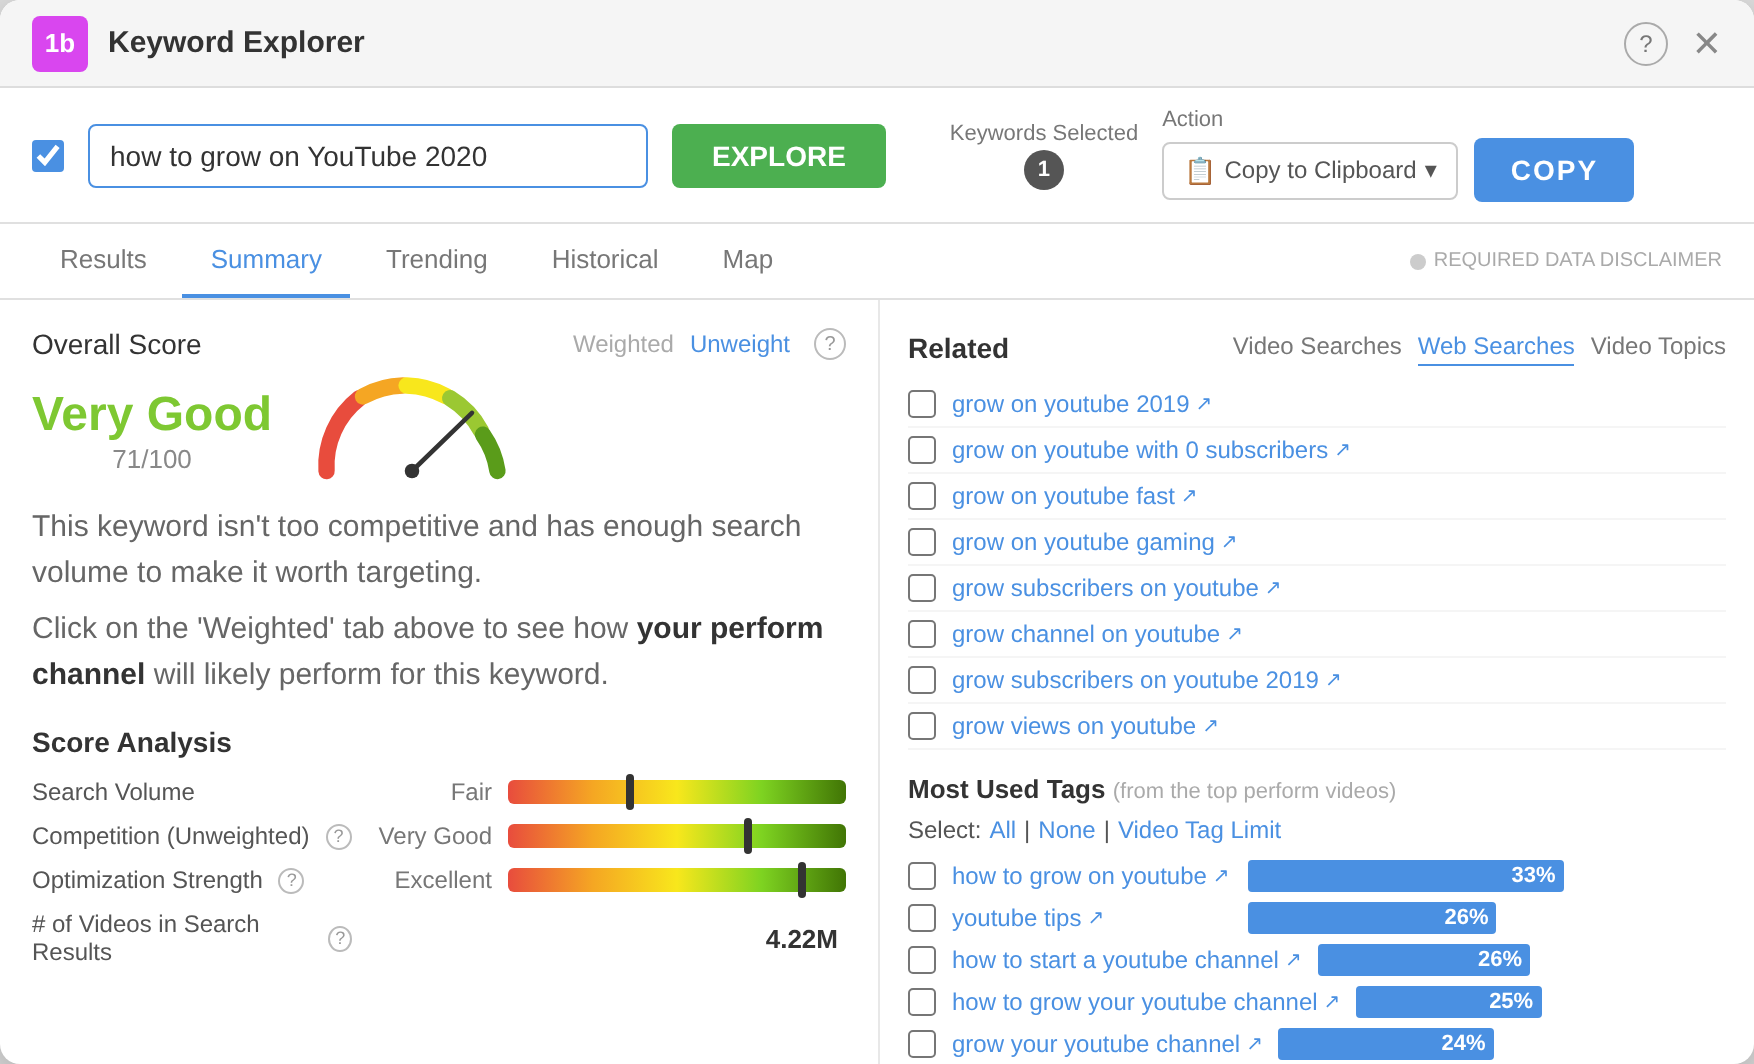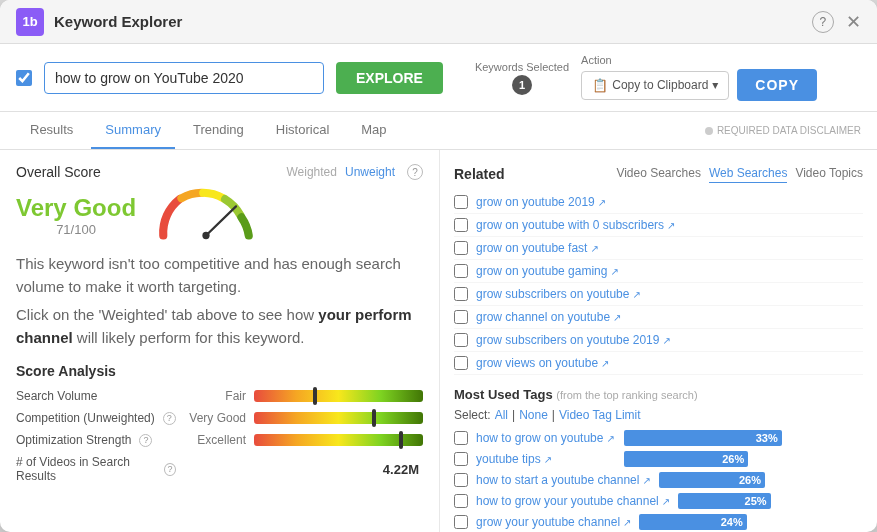--- a/index.html
+++ b/index.html
@@ -3,21 +3,21 @@
   <meta charset="utf-8">
   <style>
     * { box-sizing: border-box; margin: 0; padding: 0; }
     body { font-family: -apple-system, BlinkMacSystemFont, 'Segoe UI', sans-serif; background: #e0e0e0; display: flex; justify-content: center; align-items: center; height: 100vh; font-size: 13px; }
     
     .window { width: 877px; height: 532px; background: #fff; border-radius: 10px; box-shadow: 0 8px 30px rgba(0,0,0,0.3); overflow: hidden; display: flex; flex-direction: column; }
     
     
     .title-bar { background: #f5f5f5; border-bottom: 1px solid #ddd; padding: 0 16px; height: 44px; display: flex; align-items: center; justify-content: space-between; }
     .title-left { display: flex; align-items: center; gap: 10px; }
-    .app-icon { width: 28px; height: 28px; background: #8b5cf6; border-radius: 4px; display: flex; align-items: center; justify-content: center; color: white; font-weight: 900; font-size: 13px; }
+    .app-icon { width: 28px; height: 28px; background: #d946ef; border-radius: 4px; display: flex; align-items: center; justify-content: center; color: white; font-weight: 900; font-size: 13px; }
     .title-text { font-size: 15px; font-weight: 600; color: #333; }
     .title-right { display: flex; align-items: center; gap: 12px; }
     .help-btn { width: 22px; height: 22px; border: 1.5px solid #aaa; border-radius: 50%; display: flex; align-items: center; justify-content: center; color: #777; font-size: 12px; cursor: pointer; }
     .close-btn { color: #888; font-size: 18px; cursor: pointer; line-height: 1; }
     
     
     .search-bar { background: #fff; border-bottom: 1px solid #e0e0e0; padding: 10px 16px; display: flex; align-items: center; gap: 12px; }
     .search-checkbox { width: 16px; height: 16px; accent-color: #4a90e2; }
     .search-input { flex: 1; max-width: 280px; border: 1.5px solid #4a90e2; border-radius: 4px; padding: 7px 10px; font-size: 14px; color: #333; outline: none; }
     .explore-btn { background: #4caf50; color: white; border: none; border-radius: 4px; padding: 8px 20px; font-size: 14px; font-weight: 600; cursor: pointer; }
@@ -281,21 +281,21 @@
           <div class="related-item">
             <input type="checkbox" class="related-checkbox" style="">
             <a class="related-link">grow views on youtube <span class="ext-icon">↗</span></a>
           </div>
         </div>
       </div>
 
       <div class="tags-section">
         <div class="tags-header">
           <span class="tags-title">Most Used Tags</span>
-          <span class="tags-subtitle">(from the top ranking search)</span>
+          <span class="tags-subtitle">(from the top perform videos)</span>
         </div>
         <div class="tags-controls">
           <span>Select:</span>
           <a class="tags-link">All</a>
           <span class="tags-sep">|</span>
           <a class="tags-link">None</a>
           <span class="tags-sep">|</span>
           <a class="tags-link">Video Tag Limit</a>
         </div>
 

